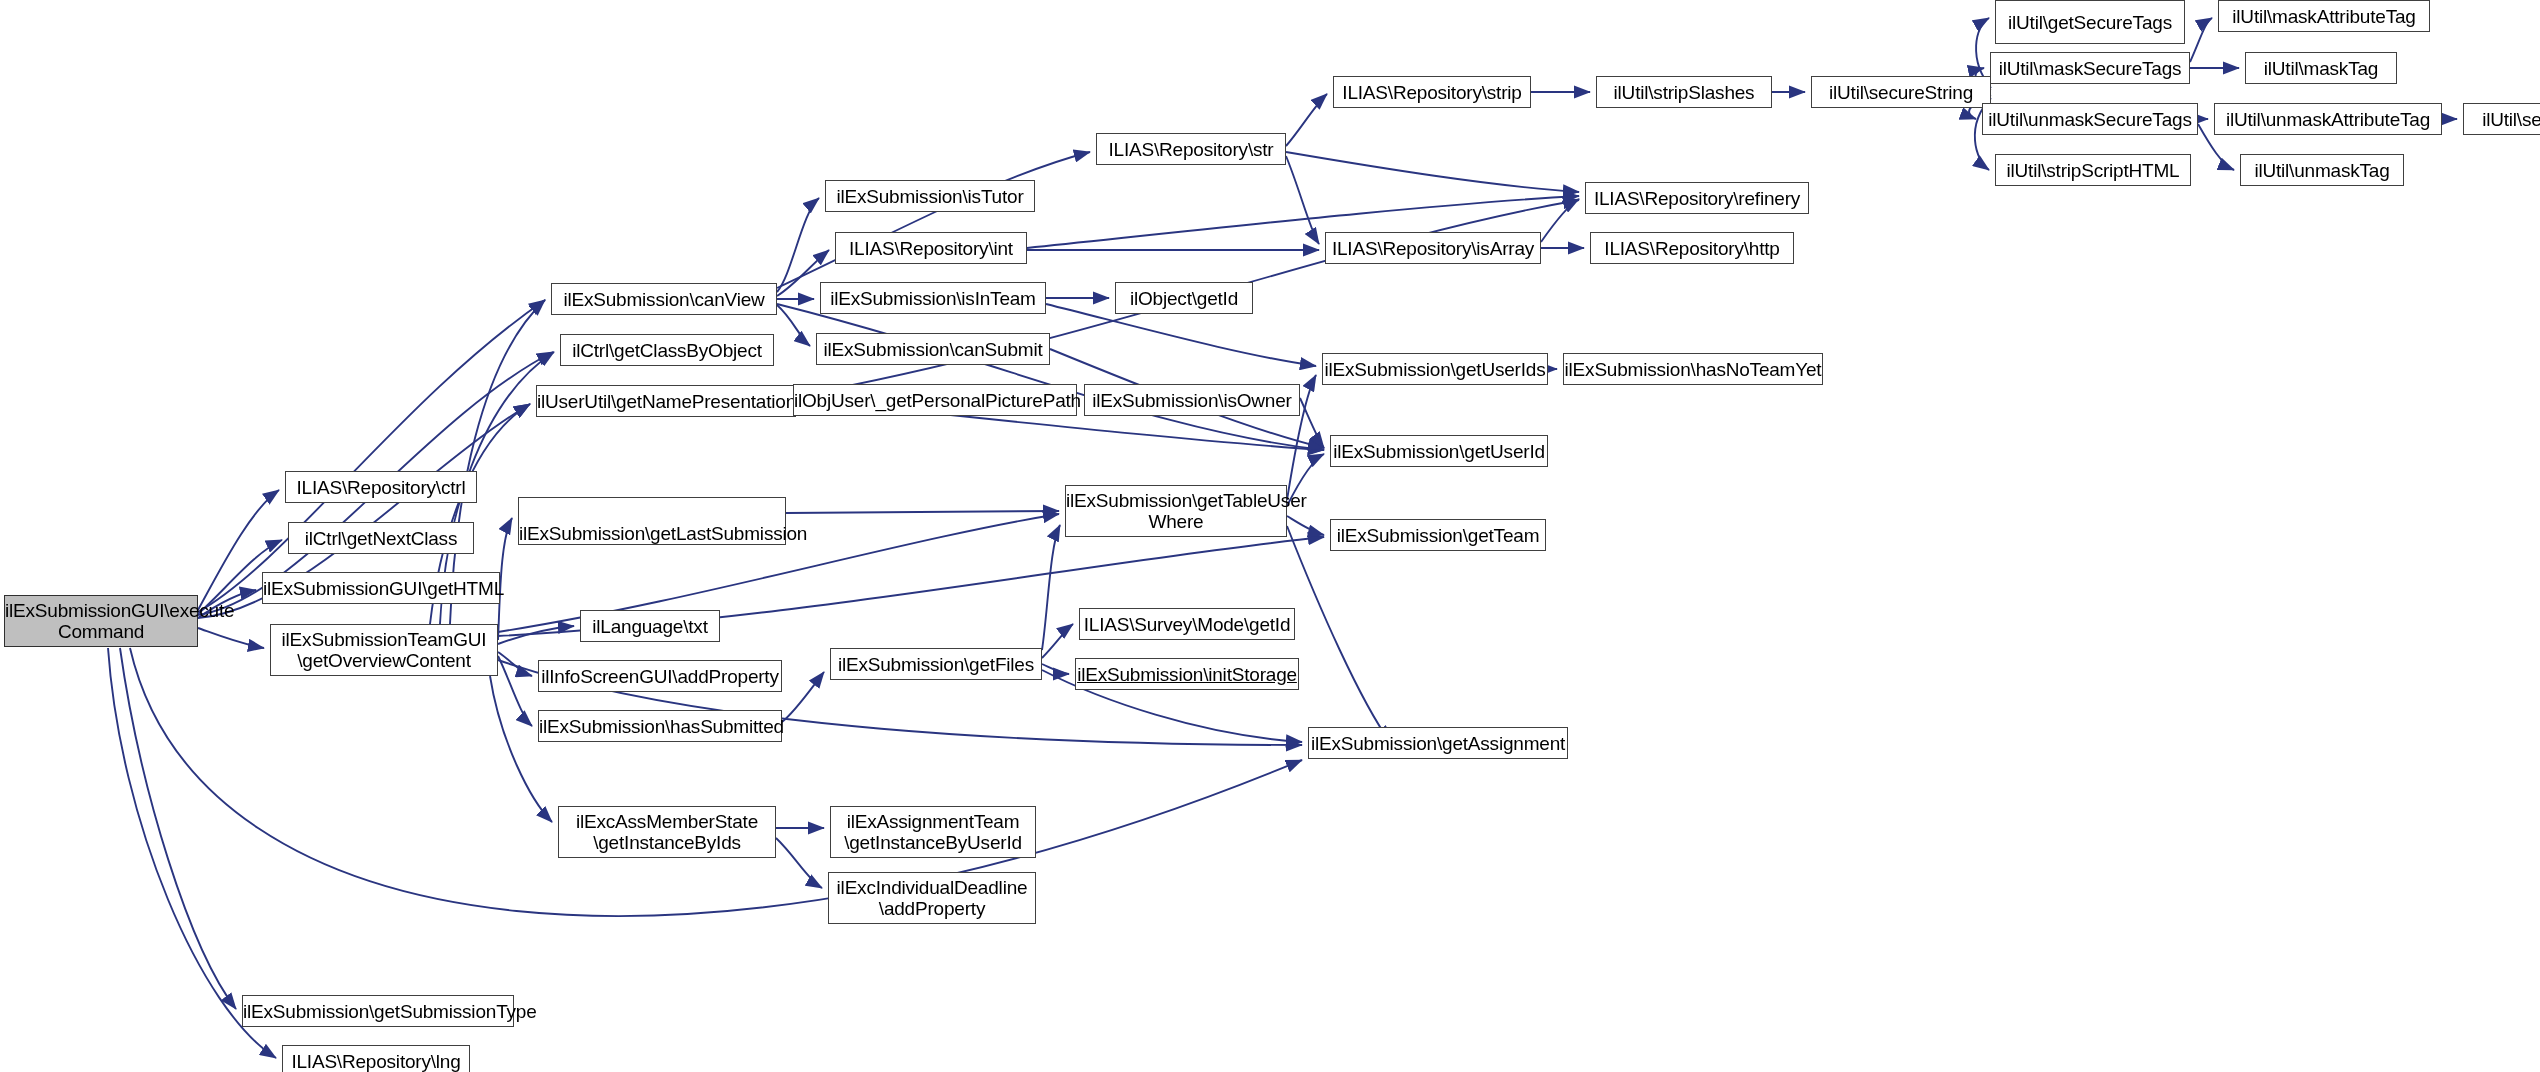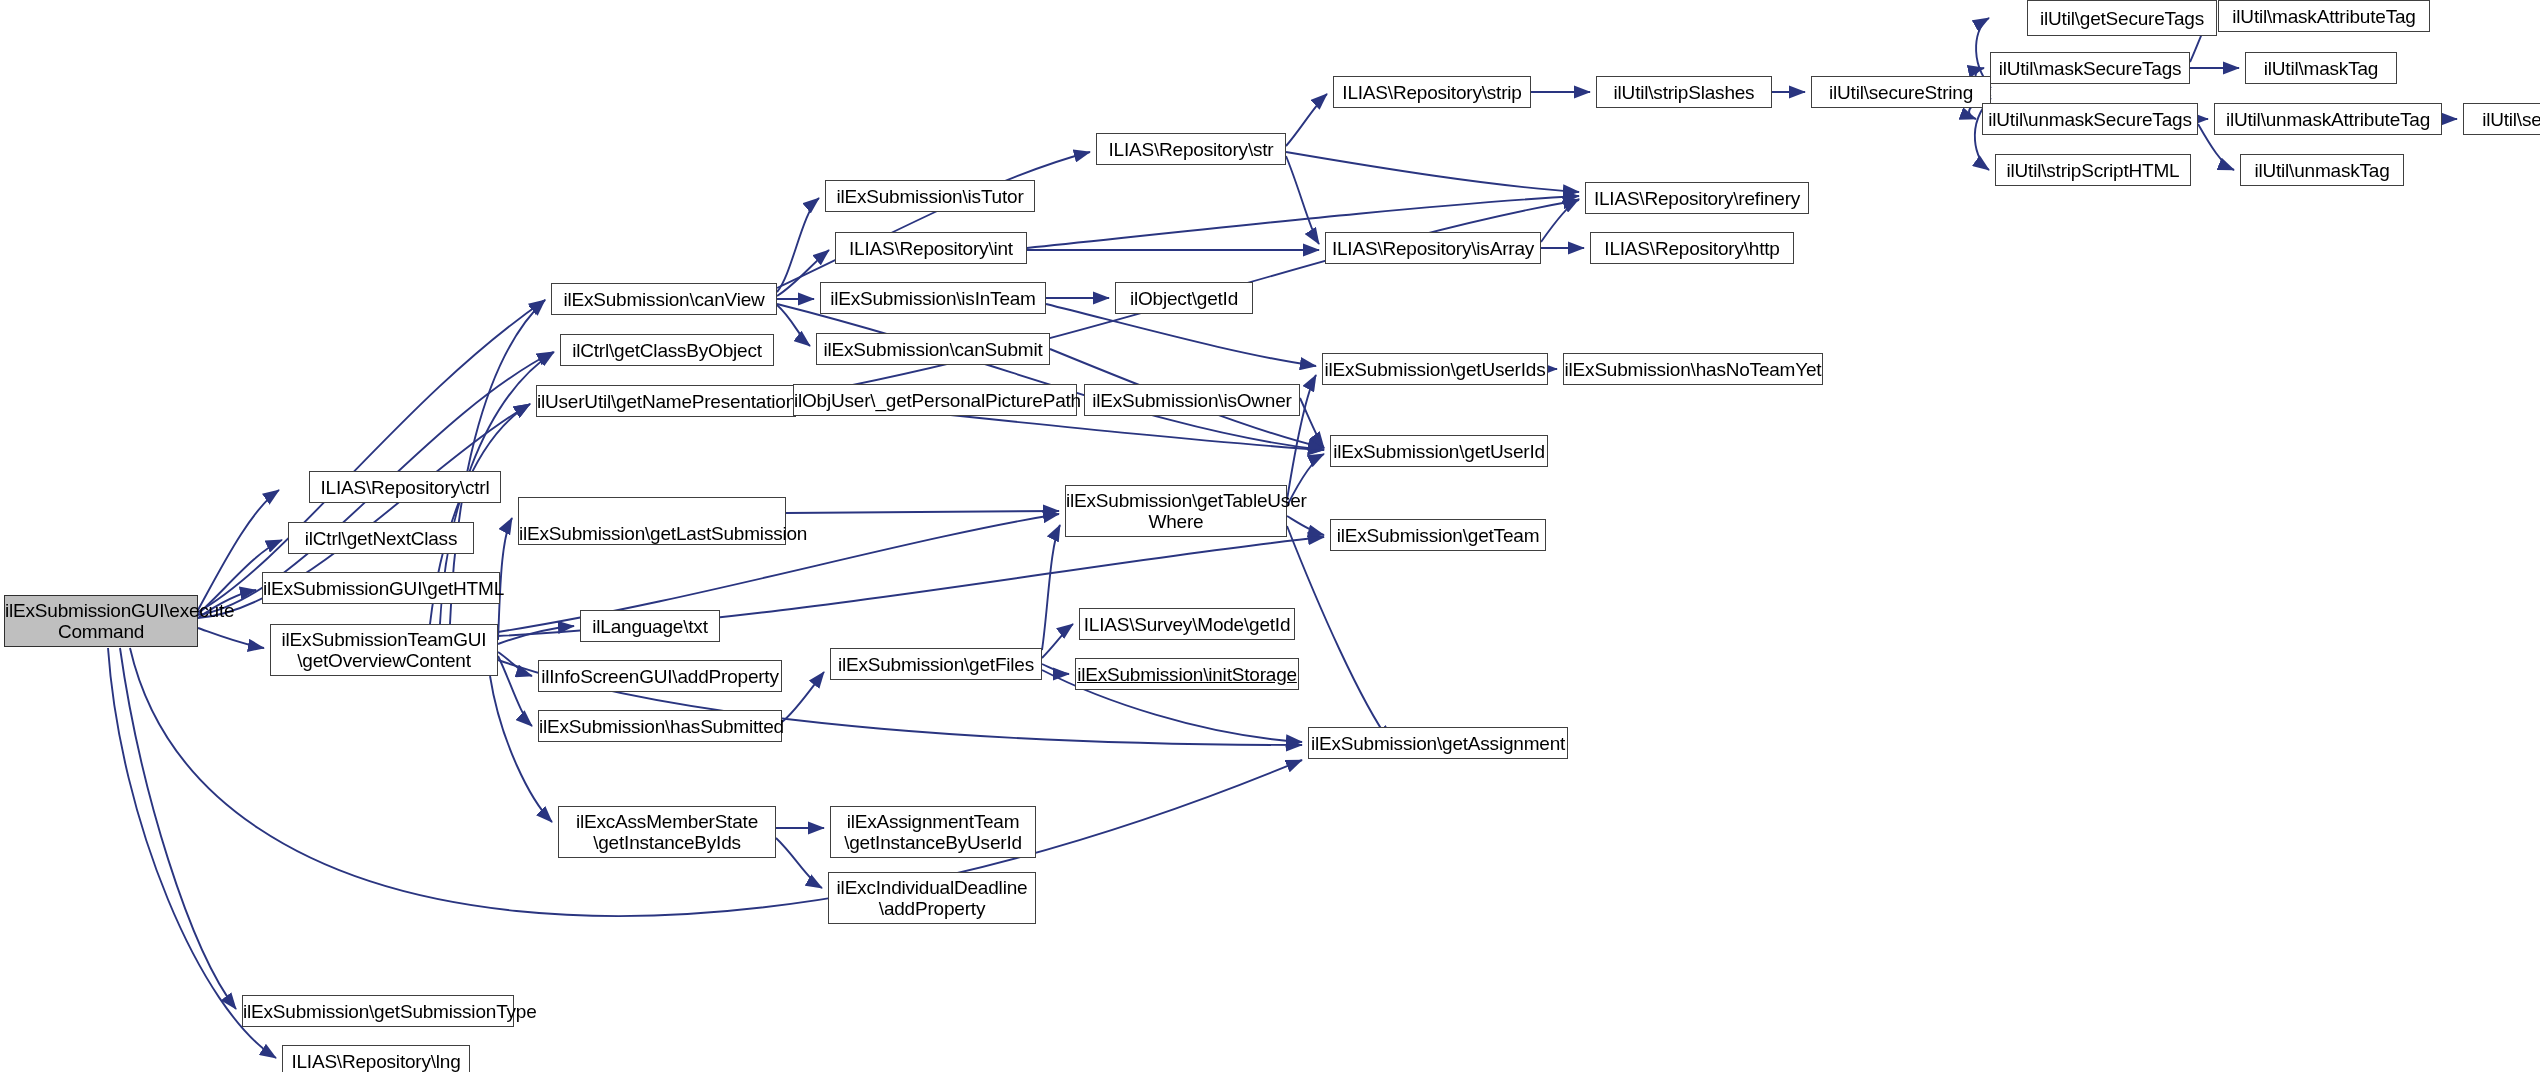--- a/index.html
+++ b/index.html
@@ -128,21 +128,21 @@
         <path d="M 2198 124 C 2210 145 2222 165 2234 170" fill="none" stroke="#2a3580" stroke-width="1.9" marker-end="url(#arrowhead)"></path>
         <path d="M 2442 119 L 2457 119" fill="none" stroke="#2a3580" stroke-width="1.9" marker-end="url(#arrowhead)"></path>
       </g>
   </svg>
   <div id="nodes-layer">
       <div class="gnode root" style="left: 4px; top: 595px; width: 194px; height: 52px;"><span class="gnode-label">ilExSubmissionGUI\execute
 Command</span></div>
       <div class="gnode" style="left: 551px; top: 283px; width: 226px; height: 32px;"><span class="gnode-label">ilExSubmission\canView</span></div>
       <div class="gnode" style="left: 560px; top: 334px; width: 214px; height: 32px;"><span class="gnode-label">ilCtrl\getClassByObject</span></div>
       <div class="gnode" style="left: 536px; top: 385px; width: 260px; height: 32px;"><span class="gnode-label">ilUserUtil\getNamePresentation</span></div>
-      <div class="gnode" style="left: 285px; top: 471px; width: 192px; height: 32px; margin-left: 24px;"><span class="gnode-label">ILIAS\Repository\ctrl</span></div>
+      <div class="gnode" style="left: 285px; top: 471px; width: 192px; height: 32px;"><span class="gnode-label">ILIAS\Repository\ctrl</span></div>
       <div class="gnode" style="left: 288px; top: 522px; width: 186px; height: 32px;"><span class="gnode-label">ilCtrl\getNextClass</span></div>
       <div class="gnode" style="left: 262px; top: 572px; width: 238px; height: 32px;"><span class="gnode-label">ilExSubmissionGUI\getHTML</span></div>
       <div class="gnode" style="left: 270px; top: 624px; width: 228px; height: 52px;"><span class="gnode-label">ilExSubmissionTeamGUI
 \getOverviewContent</span></div>
       <div class="gnode" style="left: 518px; top: 497px; width: 268px; height: 48px; align-items: flex-end;"><span class="gnode-label">ilExSubmission\getLastSubmission</span></div>
       <div class="gnode" style="left: 580px; top: 610px; width: 140px; height: 32px;"><span class="gnode-label">ilLanguage\txt</span></div>
       <div class="gnode" style="left: 538px; top: 660px; width: 244px; height: 32px;"><span class="gnode-label">ilInfoScreenGUI\addProperty</span></div>
       <div class="gnode" style="left: 538px; top: 710px; width: 244px; height: 32px;"><span class="gnode-label">ilExSubmission\hasSubmitted</span></div>
       <div class="gnode" style="left: 558px; top: 806px; width: 218px; height: 52px;"><span class="gnode-label">ilExcAssMemberState
 \getInstanceByIds</span></div>
@@ -169,21 +169,21 @@
       <div class="gnode" style="left: 1325px; top: 232px; width: 216px; height: 32px;"><span class="gnode-label">ILIAS\Repository\isArray</span></div>
       <div class="gnode" style="left: 1322px; top: 353px; width: 226px; height: 32px;"><span class="gnode-label">ilExSubmission\getUserIds</span></div>
       <div class="gnode" style="left: 1330px; top: 435px; width: 218px; height: 32px;"><span class="gnode-label">ilExSubmission\getUserId</span></div>
       <div class="gnode" style="left: 1330px; top: 519px; width: 216px; height: 32px;"><span class="gnode-label">ilExSubmission\getTeam</span></div>
       <div class="gnode" style="left: 1308px; top: 727px; width: 260px; height: 32px;"><span class="gnode-label">ilExSubmission\getAssignment</span></div>
       <div class="gnode" style="left: 1596px; top: 76px; width: 176px; height: 32px;"><span class="gnode-label">ilUtil\stripSlashes</span></div>
       <div class="gnode" style="left: 1585px; top: 182px; width: 224px; height: 32px;"><span class="gnode-label">ILIAS\Repository\refinery</span></div>
       <div class="gnode" style="left: 1590px; top: 232px; width: 204px; height: 32px;"><span class="gnode-label">ILIAS\Repository\http</span></div>
       <div class="gnode" style="left: 1563px; top: 353px; width: 260px; height: 32px;"><span class="gnode-label">ilExSubmission\hasNoTeamYet</span></div>
       <div class="gnode" style="left: 1811px; top: 76px; width: 180px; height: 32px;"><span class="gnode-label">ilUtil\secureString</span></div>
-      <div class="gnode" style="left: 1995px; top: 0px; width: 190px; height: 36px; margin-left: 32px;"><span class="gnode-label">ilUtil\getSecureTags</span></div>
+      <div class="gnode" style="left: 1995px; top: 0px; width: 190px; height: 44px;"><span class="gnode-label">ilUtil\getSecureTags</span></div>
       <div class="gnode" style="left: 1990px; top: 52px; width: 200px; height: 32px;"><span class="gnode-label">ilUtil\maskSecureTags</span></div>
       <div class="gnode" style="left: 1982px; top: 103px; width: 216px; height: 32px;"><span class="gnode-label">ilUtil\unmaskSecureTags</span></div>
       <div class="gnode" style="left: 1995px; top: 154px; width: 196px; height: 32px;"><span class="gnode-label">ilUtil\stripScriptHTML</span></div>
       <div class="gnode" style="left: 2218px; top: 0px; width: 212px; height: 32px;"><span class="gnode-label">ilUtil\maskAttributeTag</span></div>
       <div class="gnode" style="left: 2245px; top: 52px; width: 152px; height: 32px;"><span class="gnode-label">ilUtil\maskTag</span></div>
       <div class="gnode" style="left: 2214px; top: 103px; width: 228px; height: 32px;"><span class="gnode-label">ilUtil\unmaskAttributeTag</span></div>
       <div class="gnode" style="left: 2240px; top: 154px; width: 164px; height: 32px;"><span class="gnode-label">ilUtil\unmaskTag</span></div>
       <div class="gnode" style="left: 2463px; top: 103px; width: 168px; height: 32px;"><span class="gnode-label">ilUtil\secureLink</span></div>
     </div>
 </div>

